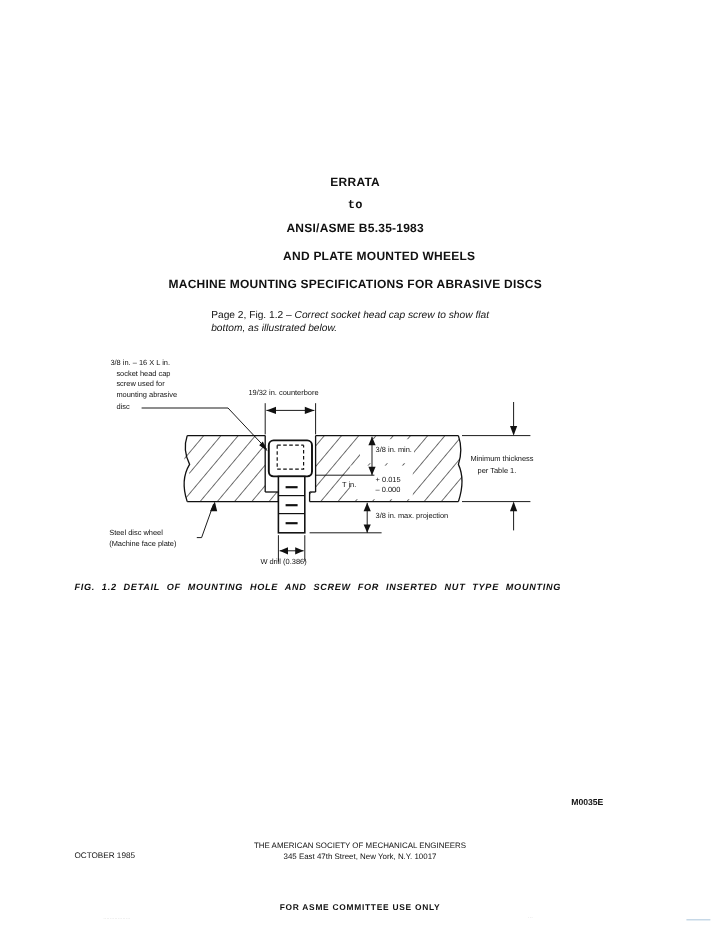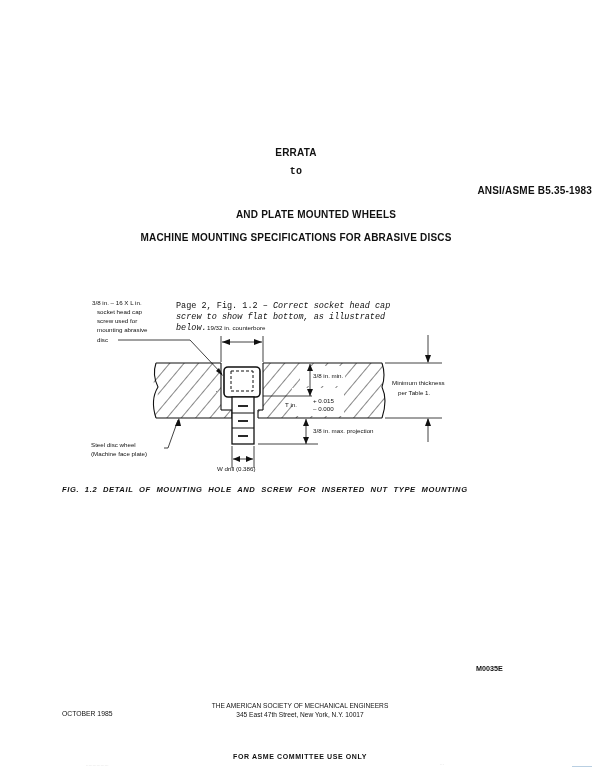--- a/index.html
+++ b/index.html
@@ -1,36 +1,36 @@
 <!DOCTYPE html>
 <html><head>
   <meta charset="utf-8">
   <style>
     html, body { margin: 0; padding: 0; background: #ffffff; }
     body { width: 600px; height: 774px; position: relative; overflow: hidden; color: #111; font-family: "Liberation Sans", sans-serif; }
     .abs { position: absolute; }
     .title { left: 0; width: 592px; text-align: center; font-weight: bold; font-size: 10px; letter-spacing: 0.2px; }
-    .note { left: 176px; top: 257px; width: 240px; font-family: Liberation Mono, monospace; font-size: 8.5px; line-height: 11px; margin-top: 44px; }
+    .note { left: 176px; top: 257px; width: 240px; font-family: Liberation Sans, sans-serif; font-size: 8.5px; line-height: 11px; }
     .note i { font-style: italic; }
     .lbl { font-size: 6.2px; line-height: 8px; white-space: nowrap; }
     .caption { left: 62px; top: 485px; font-weight: bold; font-size: 7.6px; letter-spacing: 0.6px; word-spacing: 3px; font-style: italic; }
     .footer-c { left: 0; width: 600px; text-align: center; font-size: 6.6px; line-height: 10px; }
     .date { left: 62px; top: 710px; font-size: 6.8px; }
     .code { left: 476px; top: 664px; font-size: 7.2px; font-weight: bold; }
     .committee { left: 0; width: 600px; text-align: center; top: 753px; font-size: 7px; font-weight: bold; letter-spacing: 0.6px; }
     .faint { color: #c8c8c8; font-size: 4px; }
     .logo { left: 545px; top: 776px; font-family: "Liberation Serif", serif; font-size: 9px; color: #8fb4d4; letter-spacing: -0.3px; }
     .logo-sub { left: 572px; top: 766px; width: 20px; height: 1px; background: #b9cfe2; }
   </style>
 </head>
 <body>
 
 <div class="abs title" style="top:147px;">ERRATA</div>
 <div class="abs title" style="top:166px;font-family:Liberation Mono, monospace;">to</div>
-<div class="abs title" style="top:185px;text-align:right;">ANSI/ASME B5.35-1983</div>
+<div class="abs title" style="top:185px;">ANSI/ASME B5.35-1983</div>
 <div class="abs title" style="top:189px;margin-top:43px;">MACHINE MOUNTING SPECIFICATIONS FOR ABRASIVE DISCS</div>
 <div class="abs title" style="top:209px;padding-left:20px;">AND PLATE MOUNTED WHEELS</div>
 
 <div class="abs note">
   <span>Page 2, Fig. 1.2 – </span><i>Correct socket head cap screw to show flat bottom, as illustrated below.</i>
 </div>
 
 <svg class="abs" style="left:0;top:0;" width="600" height="774">
   <defs>
     <pattern id="hatch" patternUnits="userSpaceOnUse" width="11" height="11" patternTransform="rotate(40)">

